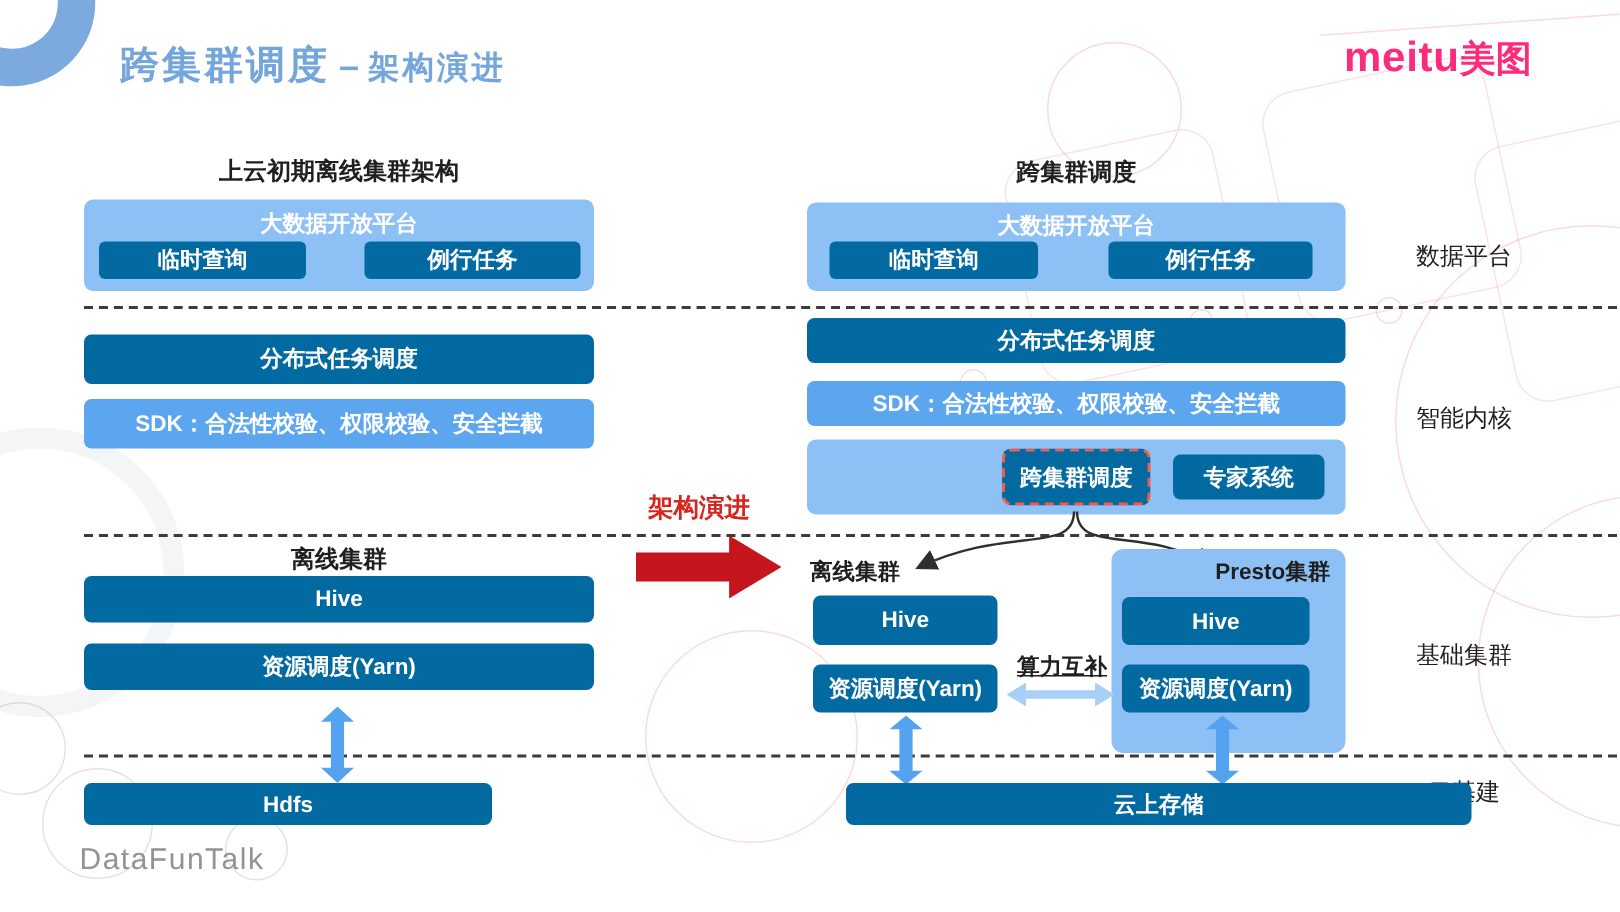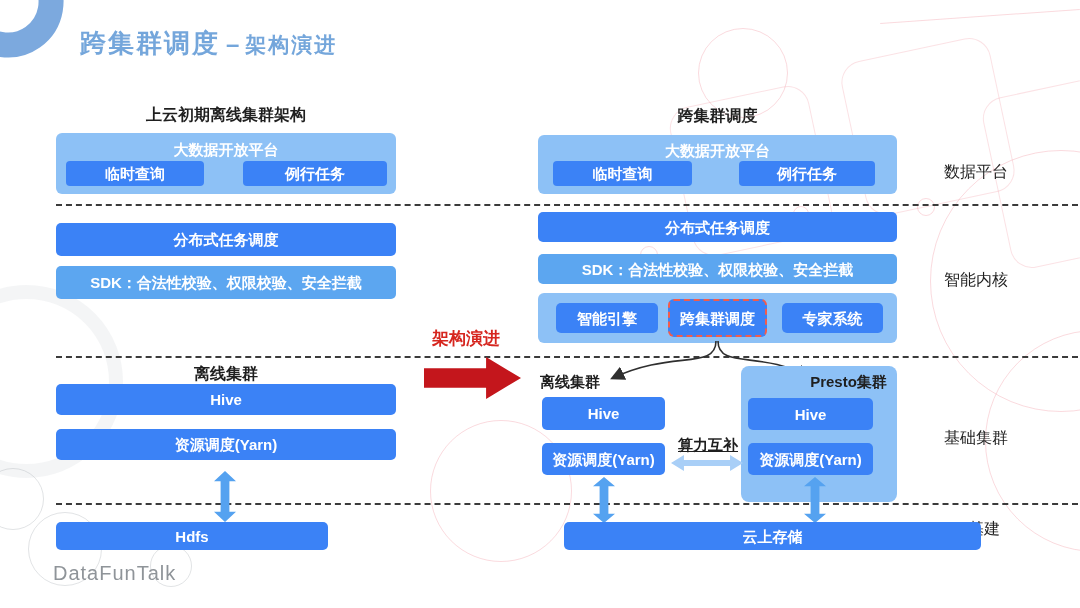--- a/index.html
+++ b/index.html
@@ -17,21 +17,21 @@
   .deco.pinkline{background:rgba(242,150,160,.35);height:1px;}
   
   .title-main{font-size:26px;font-weight:700;color:#74A6DB;letter-spacing:2px;}
   .title-dash{font-size:24px;font-weight:700;color:#74A6DB;margin:0 6px;}
   .title-sub{font-size:21px;font-weight:700;color:#74A6DB;letter-spacing:2px;}
   .logo{font-weight:700;color:#FB2C7C;white-space:nowrap;}
   .logo .en{font-size:28px;letter-spacing:.5px;}
   .logo .cn{font-size:24px;}
   
   .bar{
-    background:#3b82f6;color:#fff;font-weight:700;font-size:15px;
+    background:#0369a1;color:#fff;font-weight:700;font-size:15px;
     display:flex;align-items:center;justify-content:center;
     border-radius:5px;line-height:1;white-space:nowrap;
   }
   .bar.mid{background:#5CA6F0;}
   .panel{background:#8DC1F6;border-radius:6px;}
   .panel-label{color:#fff;font-weight:600;font-size:15px;text-align:center;line-height:1;}
   .sec-title{color:#1f1f1f;font-weight:700;font-size:16px;text-align:center;line-height:1;white-space:nowrap;}
   .small-title{color:#1f1f1f;font-weight:700;font-size:15px;line-height:1;white-space:nowrap;}
   .dashline{border-top:2px dashed #3b3b3b;height:0;}
   .layer-label{font-weight:400;font-size:16px;color:#1f1f1f;text-align:center;line-height:1;white-space:nowrap;}
@@ -63,20 +63,23 @@
   <div class="deco grayc" style="left:28px;top:512px;width:72px;height:72px;"></div>
   <div class="deco grayc" style="left:150px;top:545px;width:40px;height:40px;"></div>
   <div class="deco grayc" style="left:-18px;top:468px;width:60px;height:60px;"></div>
 
   <svg class="overlay" width="72" height="68" style="left:0;top:0;">
     <circle cx="8" cy="2" r="43" fill="none" stroke="#7CA9DE" stroke-width="25" stroke-dasharray="234 43" transform="rotate(-35 8 2)"></circle>
   </svg>
   <div class="abs" style="left:80px;top:26px;">
     <span class="title-main">跨集群调度</span><span class="title-dash">–</span><span class="title-sub">架构演进</span>
   </div>
+  <div class="abs logo" style="left:896px;top:22px;">
+    <span class="en">meitu</span><span class="cn">美图</span>
+  </div>
 
   <div class="abs dashline" style="left:56px;top:204px;width:1022px;"></div>
   <div class="abs dashline" style="left:56px;top:356px;width:1022px;"></div>
   <div class="abs dashline" style="left:56px;top:503px;width:1022px;"></div>
 
   <div class="abs layer-label" style="left:930px;top:164px;width:92px;">数据平台</div>
   <div class="abs layer-label" style="left:930px;top:272px;width:92px;">智能内核</div>
   <div class="abs layer-label" style="left:930px;top:430px;width:92px;">基础集群</div>
   <div class="abs layer-label" style="left:930px;top:521px;width:92px;">云基建</div>
 
@@ -104,21 +107,20 @@
 
   <div class="abs panel" style="left:538px;top:135px;width:359px;height:59px;"></div>
   <div class="abs panel-label" style="left:538px;top:143px;width:359px;">大数据开放平台</div>
   <div class="abs bar" style="left:553px;top:161px;width:139px;height:25px;border-radius:4px;">临时查询</div>
   <div class="abs bar" style="left:739px;top:161px;width:136px;height:25px;border-radius:4px;">例行任务</div>
 
   <div class="abs bar" style="left:538px;top:212px;width:359px;height:30px;">分布式任务调度</div>
   <div class="abs bar mid" style="left:538px;top:254px;width:359px;height:30px;">SDK：合法性校验、权限校验、安全拦截</div>
 
   <div class="abs panel" style="left:538px;top:293px;width:359px;height:50px;"></div>
-  <div class="abs bar" style="left:556px;top:303px;width:102px;height:30px;">智能引擎</div>
   <div class="abs bar dashed-red" style="left:668px;top:299px;width:95px;height:34px;">跨集群调度</div>
   <div class="abs bar" style="left:782px;top:303px;width:101px;height:30px;">专家系统</div>
 
   <svg class="overlay" width="1080" height="608">
     <defs>
       <marker id="ah" markerWidth="9" markerHeight="9" refX="7" refY="4.5" orient="auto">
         <path d="M0,0 L9,4.5 L0,9 z" fill="#2f2f2f"></path>
       </marker>
     </defs>
     <path d="M716,341 C716,370 672,350 613,378" fill="none" stroke="#2f2f2f" stroke-width="1.6" marker-end="url(#ah)"></path>

